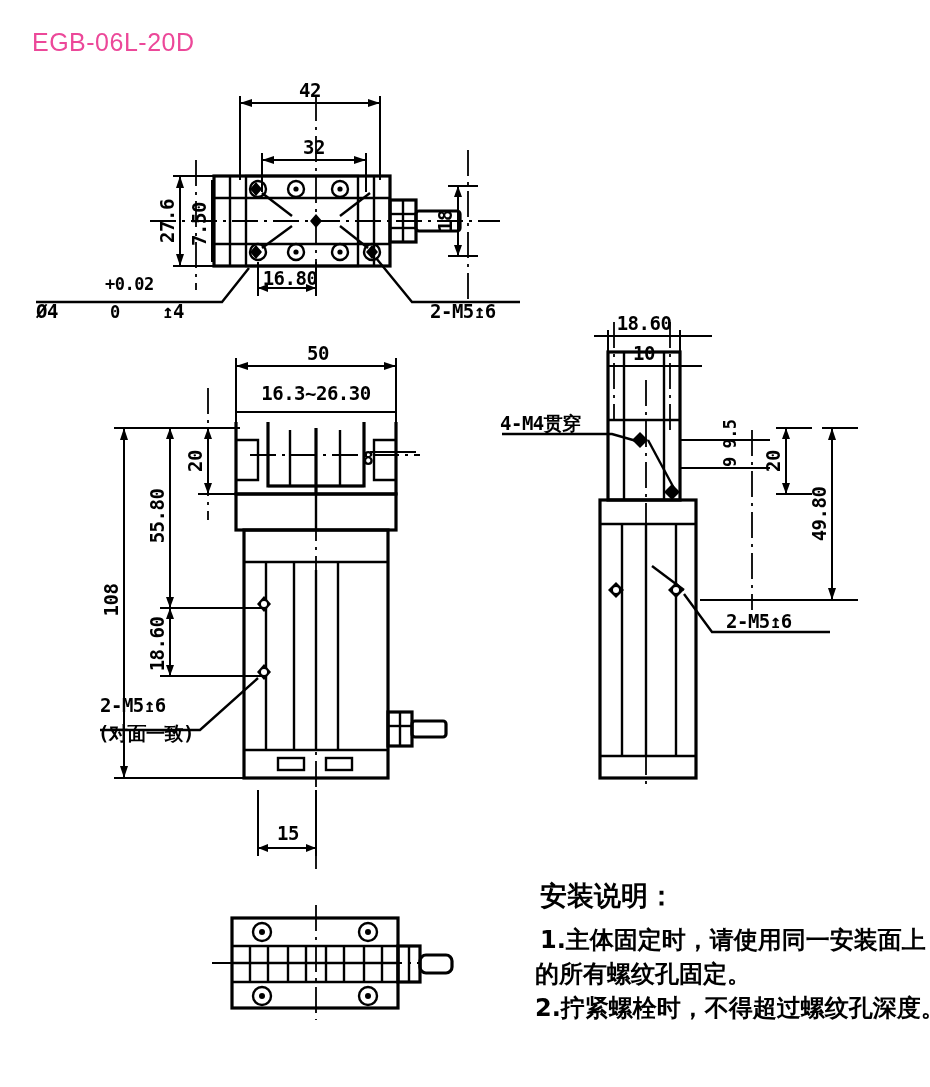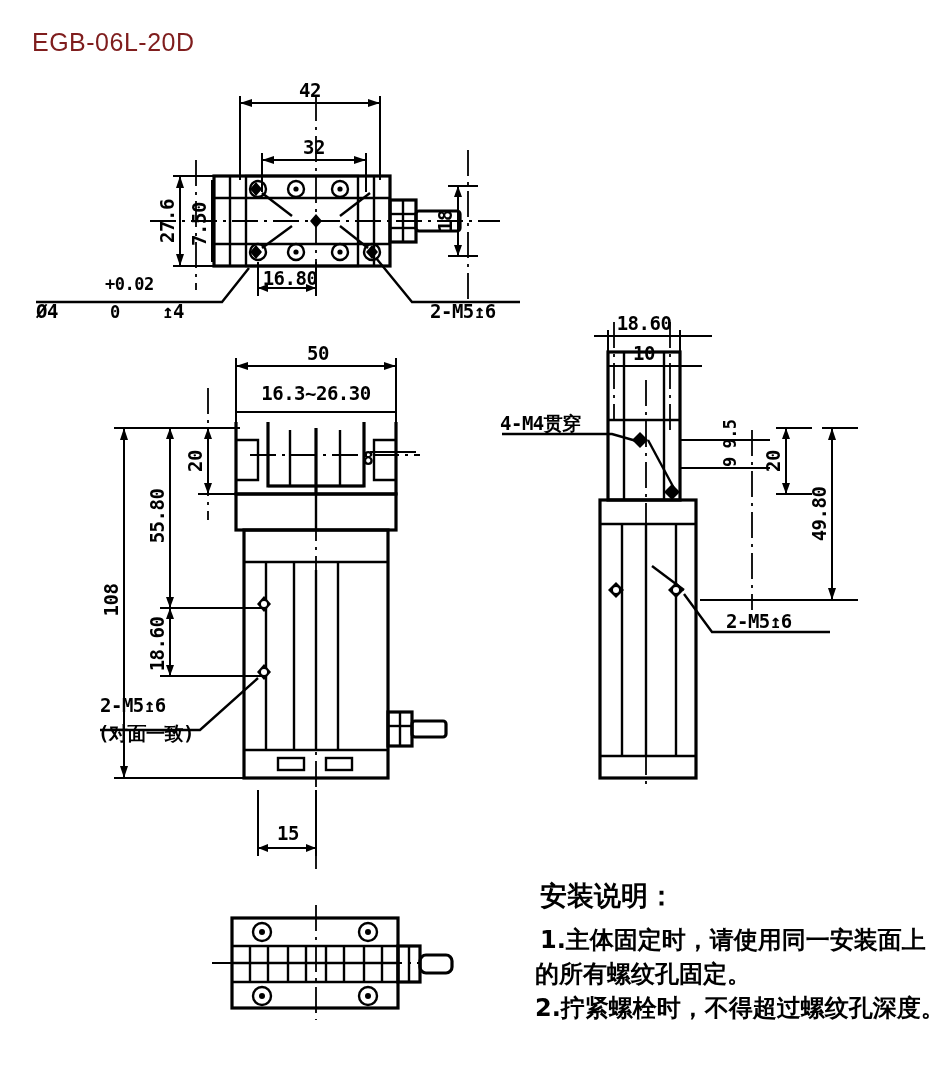--- a/index.html
+++ b/index.html
@@ -8,21 +8,21 @@
     font-family:"Liberation Sans", sans-serif;
     color:#000;
     overflow:hidden;
     position:relative;
   }
   #drawing-title{
     position:absolute;
     left:32px; top:28px;
     font-size:25px;
     letter-spacing:0.5px;
-    color:#7f1d1d;
+    color:#ec4899;
     font-family:"Liberation Sans", sans-serif;
     white-space:pre;
   }
   #cad-canvas{
     position:absolute;
     left:0; top:0;
     width:930px; height:1087px;
   }
   
   .solid{fill:none;stroke:#000;stroke-width:3.2;}

